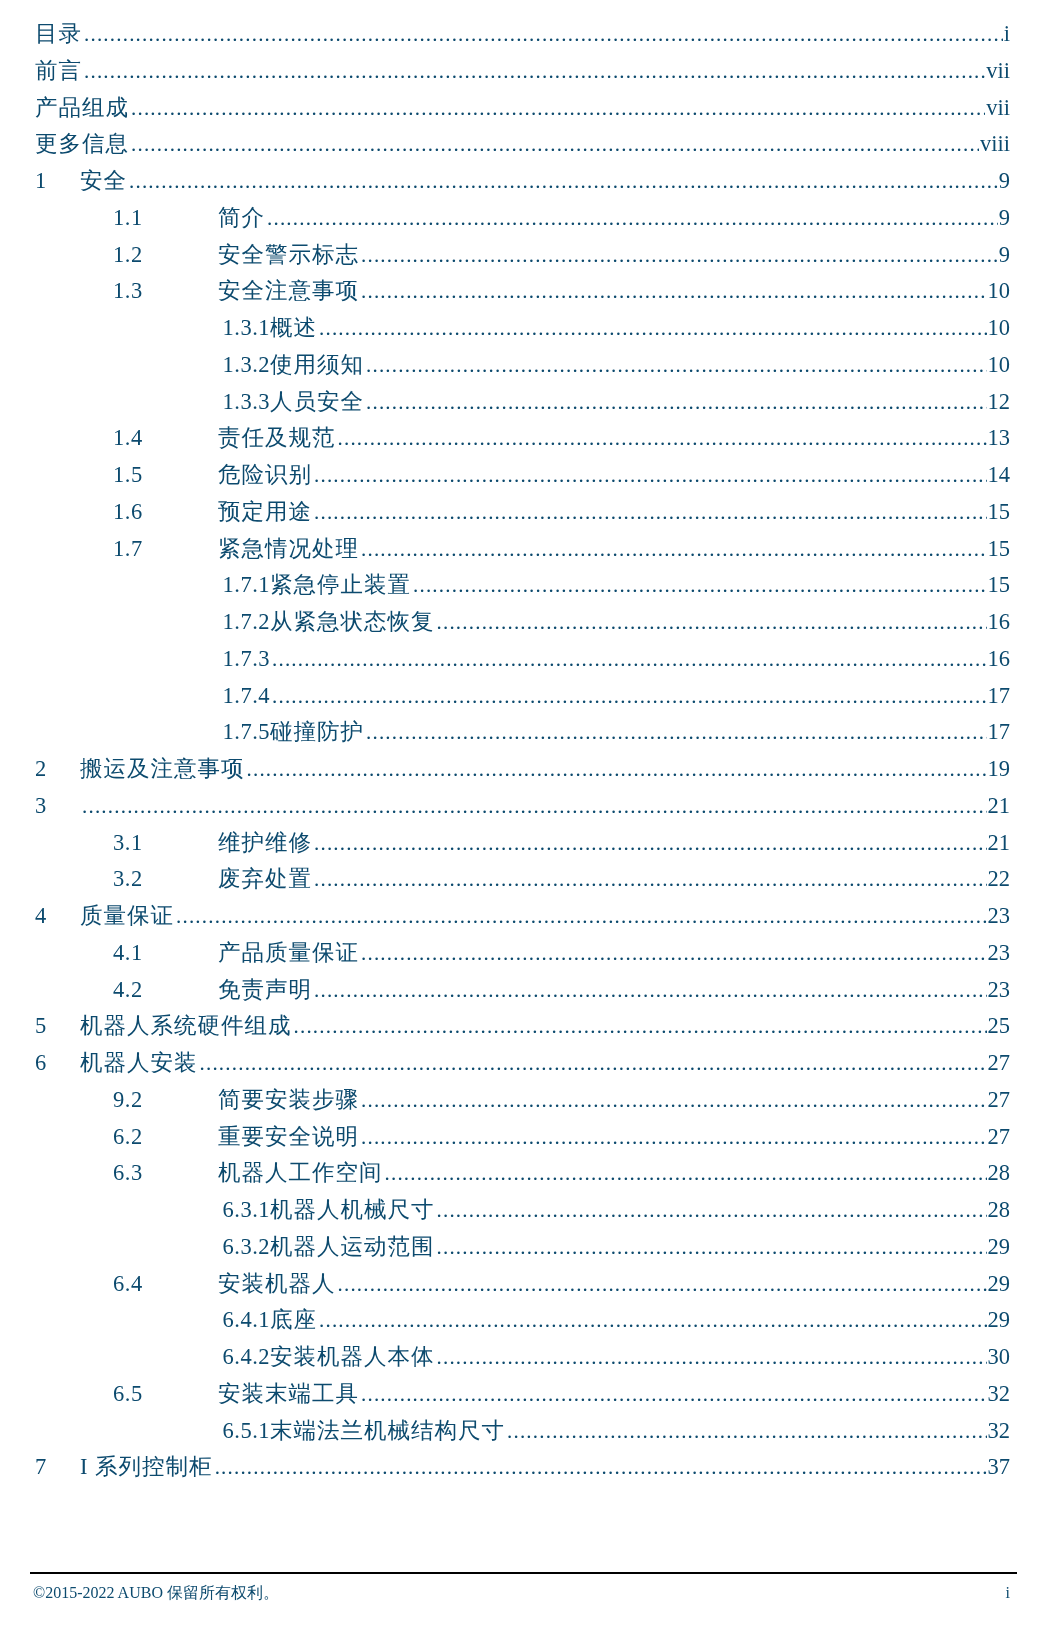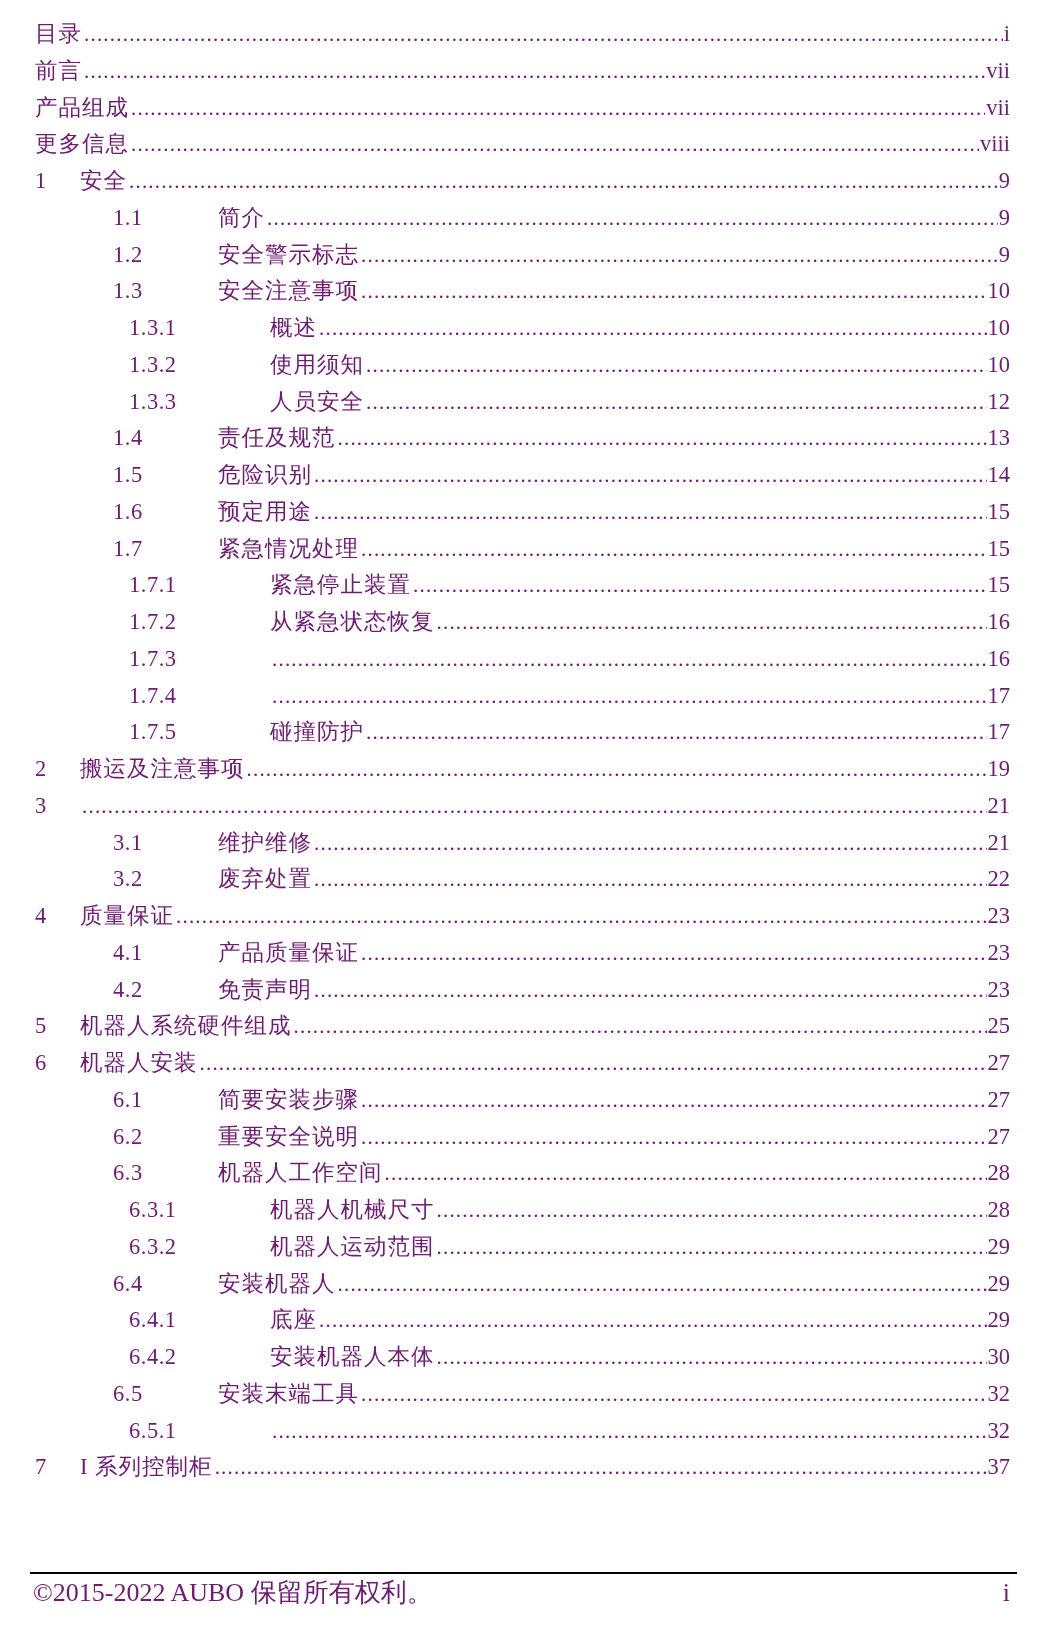--- a/index.html
+++ b/index.html
@@ -5,21 +5,21 @@
   html, body {
     margin: 0;
     padding: 0;
     background: #ffffff;
   }
   .page {
     position: relative;
     width: 1052px;
     height: 1644px;
     background: #ffffff;
-    color: #701a75;
+    color: #0c4a6e;
     font-family: "Liberation Serif", "DejaVu Serif", serif;
     overflow: hidden;
   }
   .toc {
     position: absolute;
     top: 16px;
     left: 35px;
     width: 975px; 
   }
   .toc-row {
@@ -37,21 +37,21 @@
   .toc-title {
     flex: 0 0 auto;
     letter-spacing: 1px;
   }
   
   .lvl0 { padding-left: 0; }
   .lvl1 .toc-num { width: 45px; }
   .lvl2 { padding-left: 41px; }
   .lvl2 .toc-num { width: 105px; margin-left: 37px; }
   .lvl3 { padding-left: 94px; }
-  .lvl3 .toc-num { width: 141px; }
+  .lvl3 .toc-num { width: 141px; text-align: right; }
   .toc-dots {
     flex: 1 1 auto;
     overflow: hidden;
     white-space: nowrap;
     margin: 0 1px 0 2px;
     letter-spacing: 1.2px;
     font-size: 21px;
   }
   .toc-dots::after {
     content: "................................................................................................................................................................................................................................................";
@@ -69,21 +69,21 @@
     border-top: 2px solid #000000;
   }
   .footer {
     position: absolute;
     top: 1580px;
     left: 33px;
     width: 977px;
     display: flex;
     justify-content: space-between;
     align-items: center;
-    font-size: 26px;
+    font-size: 16px;
     line-height: 26px;
   }
 </style>
 </head>
 <body>
 
 <div class="page">
 
   <div class="toc" id="toc">
       <div class="toc-row lvl0">
@@ -247,21 +247,21 @@
         <span class="toc-dots"></span>
         <span class="toc-page">25</span>
       </div>
       <div class="toc-row lvl1">
         <span class="toc-num">6</span>
         <span class="toc-title">机器人安装</span>
         <span class="toc-dots"></span>
         <span class="toc-page">27</span>
       </div>
       <div class="toc-row lvl2">
-        <span class="toc-num">6.1</span>
+        <span class="toc-num">9.2</span>
         <span class="toc-title">简要安装步骤</span>
         <span class="toc-dots"></span>
         <span class="toc-page">27</span>
       </div>
       <div class="toc-row lvl2">
         <span class="toc-num">6.2</span>
         <span class="toc-title">重要安全说明</span>
         <span class="toc-dots"></span>
         <span class="toc-page">27</span>
       </div>
@@ -302,20 +302,21 @@
         <span class="toc-page">30</span>
       </div>
       <div class="toc-row lvl2">
         <span class="toc-num">6.5</span>
         <span class="toc-title">安装末端工具</span>
         <span class="toc-dots"></span>
         <span class="toc-page">32</span>
       </div>
       <div class="toc-row lvl3">
         <span class="toc-num">6.5.1</span>
+        <span class="toc-title">末端法兰机械结构尺寸</span>
         <span class="toc-dots"></span>
         <span class="toc-page">32</span>
       </div>
       <div class="toc-row lvl1">
         <span class="toc-num">7</span>
         <span class="toc-title">I 系列控制柜</span>
         <span class="toc-dots"></span>
         <span class="toc-page">37</span>
       </div>
     </div>

